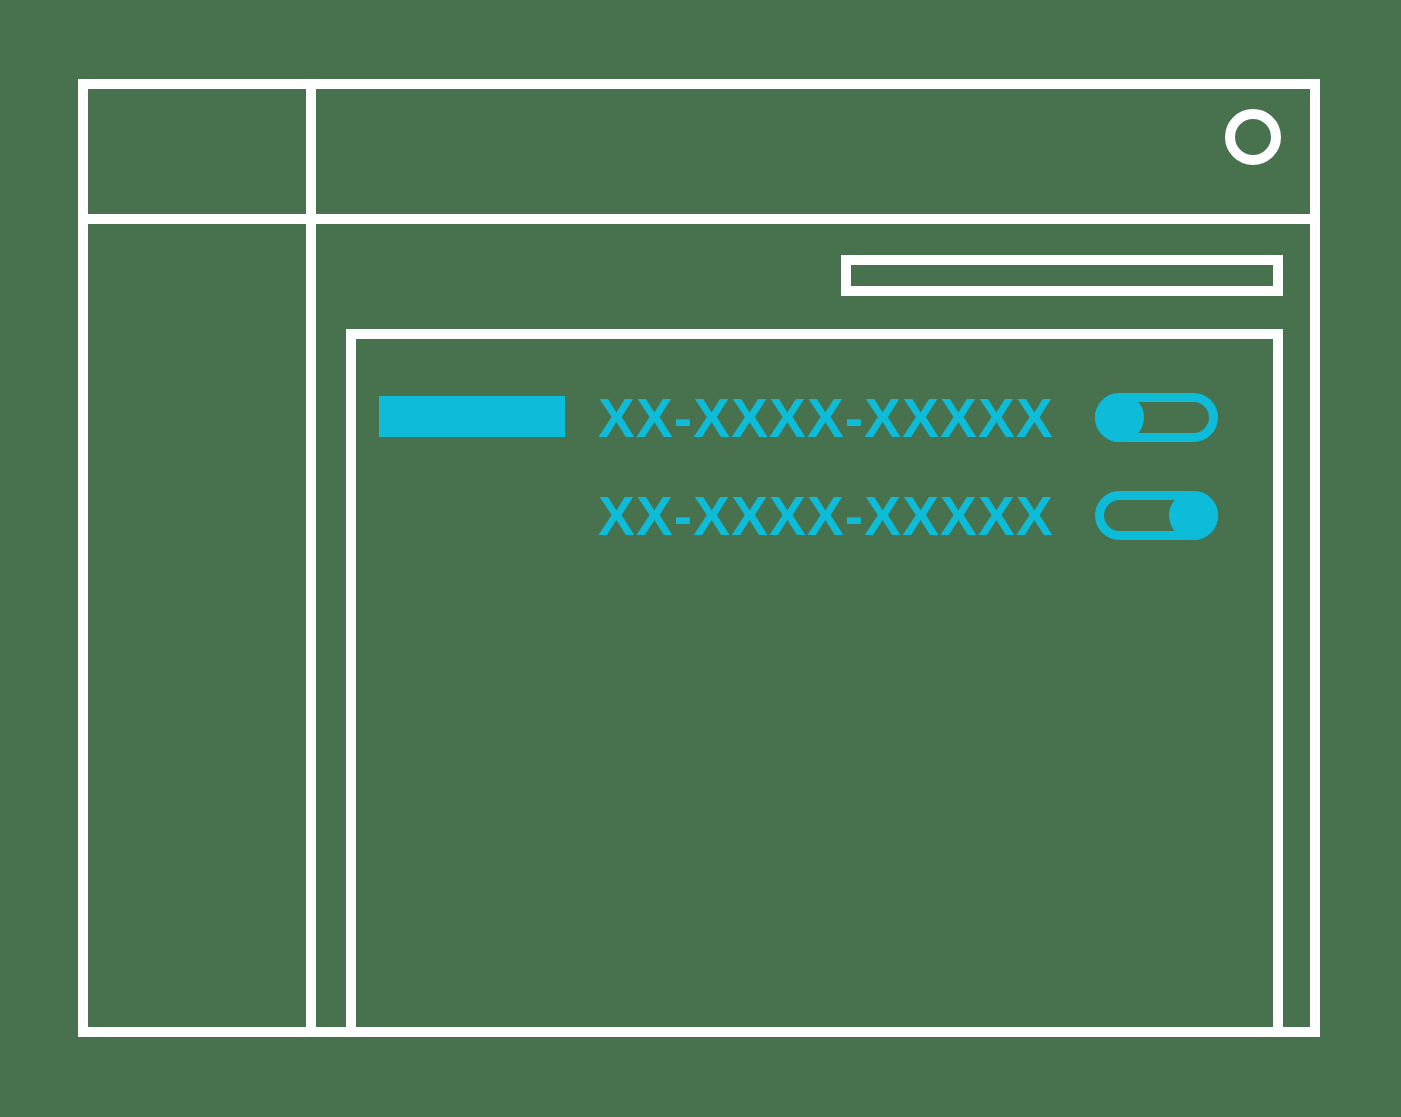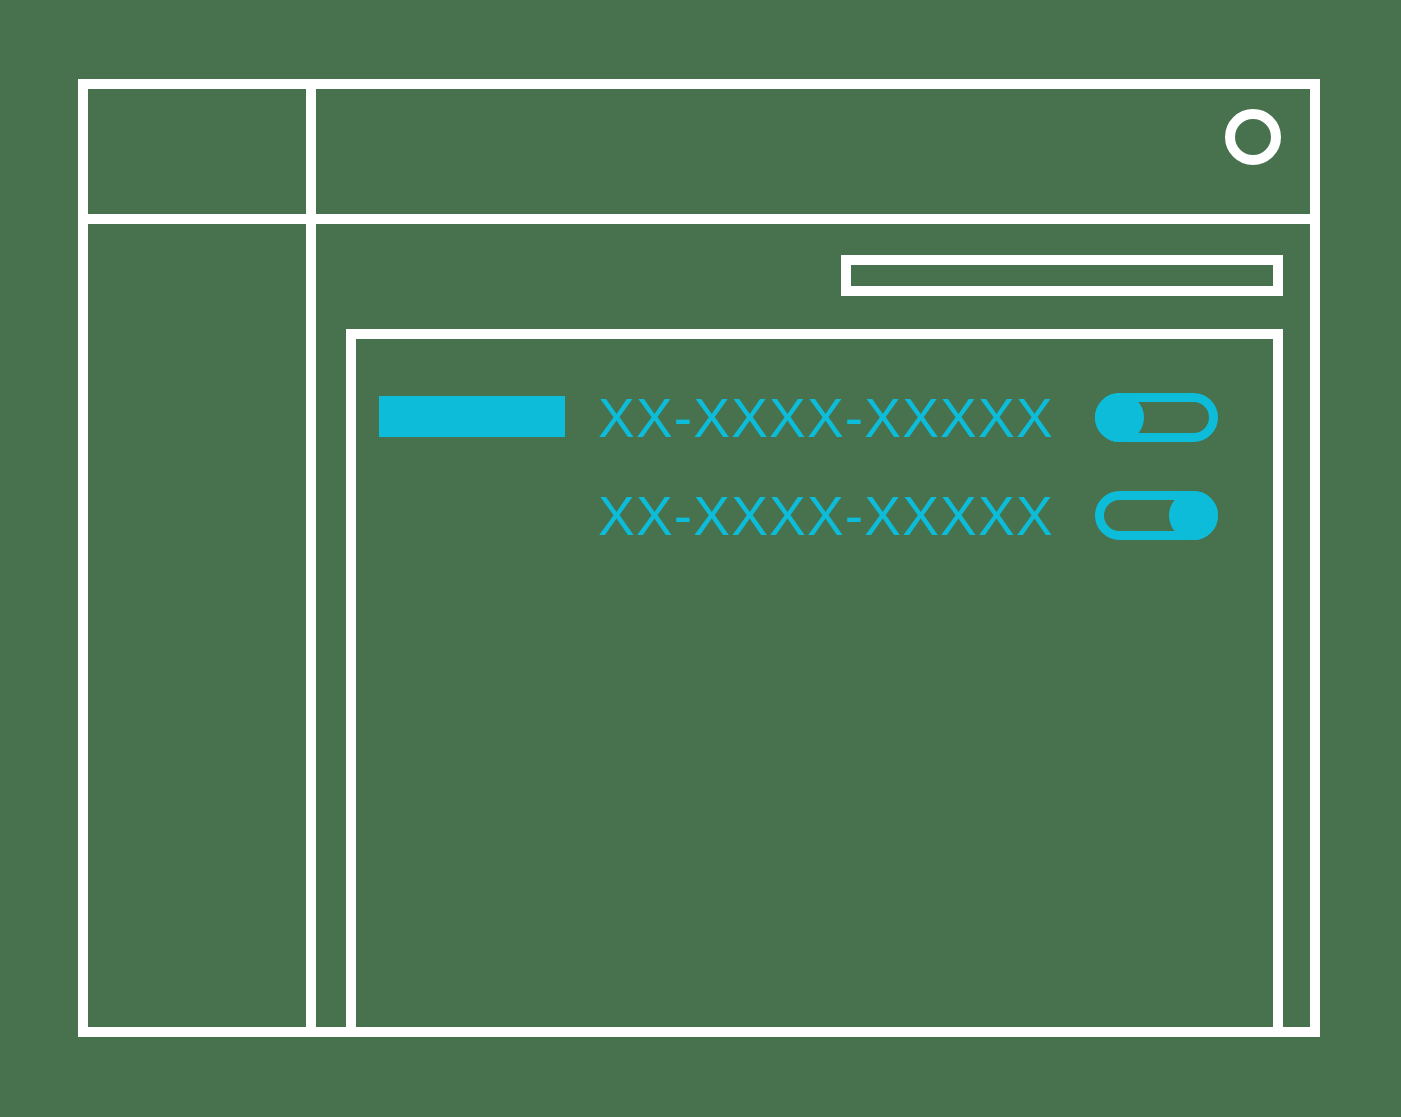--- a/index.html
+++ b/index.html
@@ -74,21 +74,21 @@
     width: 186px; height: 41px;
     background: var(--accent);
   }
   
   .code-text {
     position: absolute;
     left: 598px;
     height: 55px;
     line-height: 55px;
     font-size: 55px;
-    font-weight: normal;
+    font-weight: bold;
     letter-spacing: 1.2px;
     color: var(--accent);
     white-space: nowrap;
   }
   .code-text.row-1 { top: 391px; }
   .code-text.row-2 { top: 489px; }
   
   .toggle {
     position: absolute;
     left: 1095px;

